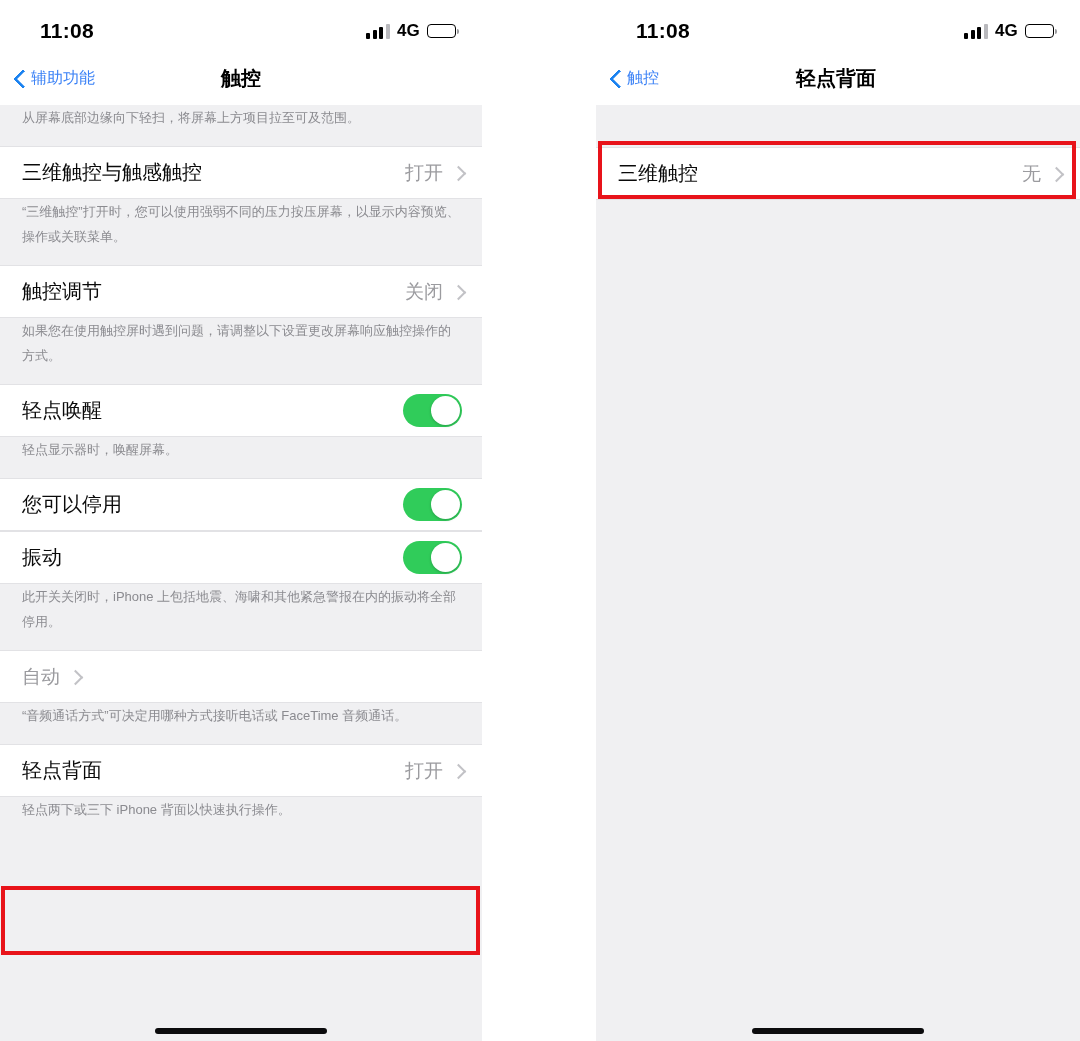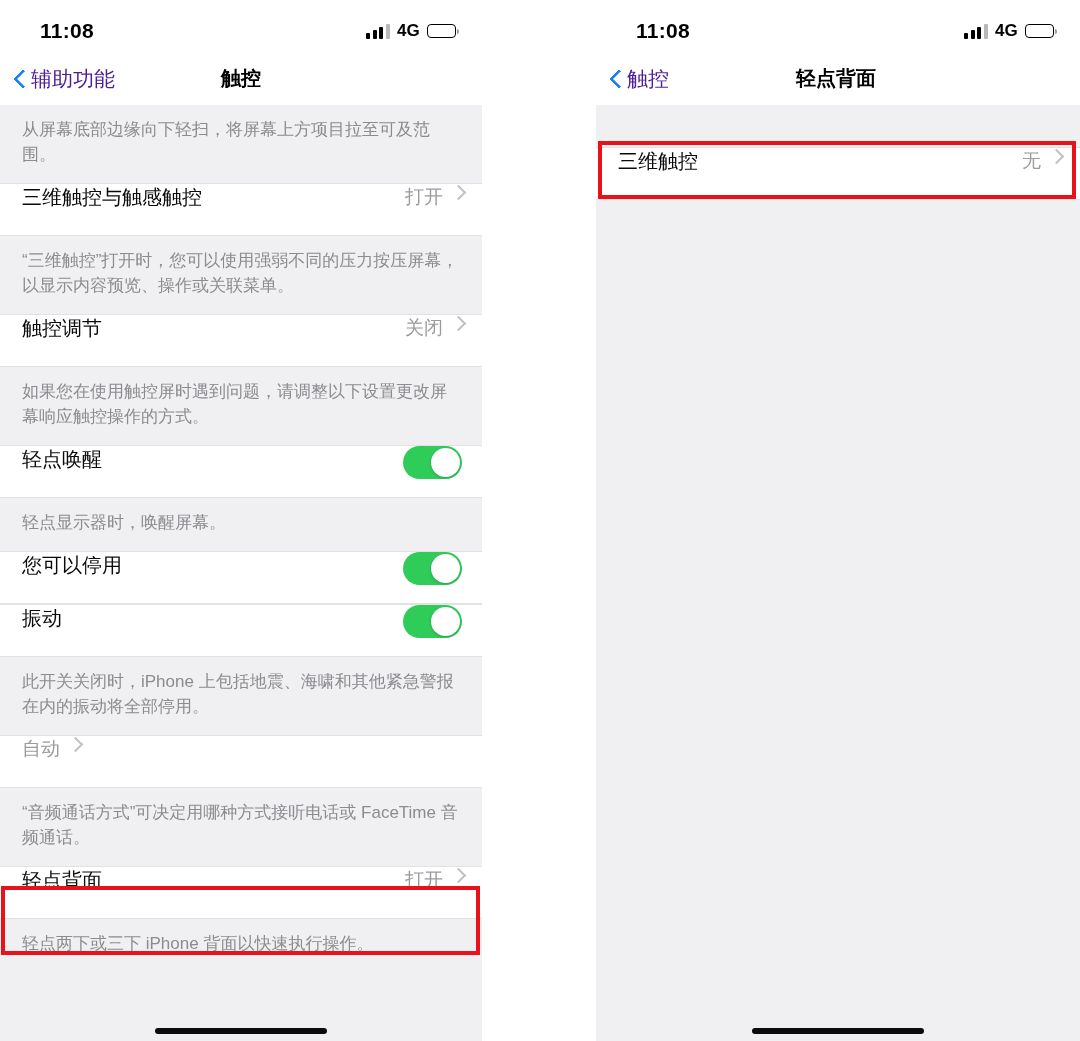--- a/index.html
+++ b/index.html
@@ -95,22 +95,22 @@
     background: #ffffff;
     display: flex;
     align-items: center;
   }
   .nav-back {
     position: absolute;
     left: 14px;
     display: flex;
     align-items: center;
     gap: 6px;
-    color: #4c1d95;
-    font-size: 21px;
+    color: #3b82f6;
+    font-size: 16px;
   }
   .chev-back {
     width: 11px; height: 19px;
     position: relative;
     flex: 0 0 auto;
   }
   .chev-back::before {
     content: "";
     position: absolute;
     left: 2px; top: 3px;
@@ -127,33 +127,33 @@
     font-weight: bold;
     color: #000000;
   }
   .panel-right .nav-title { padding-right: 4px; }
 
   
   .list-scroll { position: relative; }
   .group-note {
     background: #f0f0f2;
     color: #8b8b90;
-    font-size: 17px;
+    font-size: 13px;
     line-height: 25px;
-    padding: 12px 22px 16px 22px;
+    padding: 0 22px 16px 22px;
   }
   .group-note.tight { padding-bottom: 14px; }
   .spacer { background: #f0f0f2; }
 
   .row {
     position: relative;
     background: #ffffff;
     height: 44px;
     display: flex;
-    align-items: flex-start;
+    align-items: center;
     padding: 0 20px 0 22px;
     border-top: 1px solid #e2e2e5;
     border-bottom: 1px solid #e2e2e5;
   }
   .row-tall { height: 53px; }
   .row-title {
     font-size: 20px;
     color: #0a0a0a;
     flex: 1 1 auto;
     white-space: nowrap;

